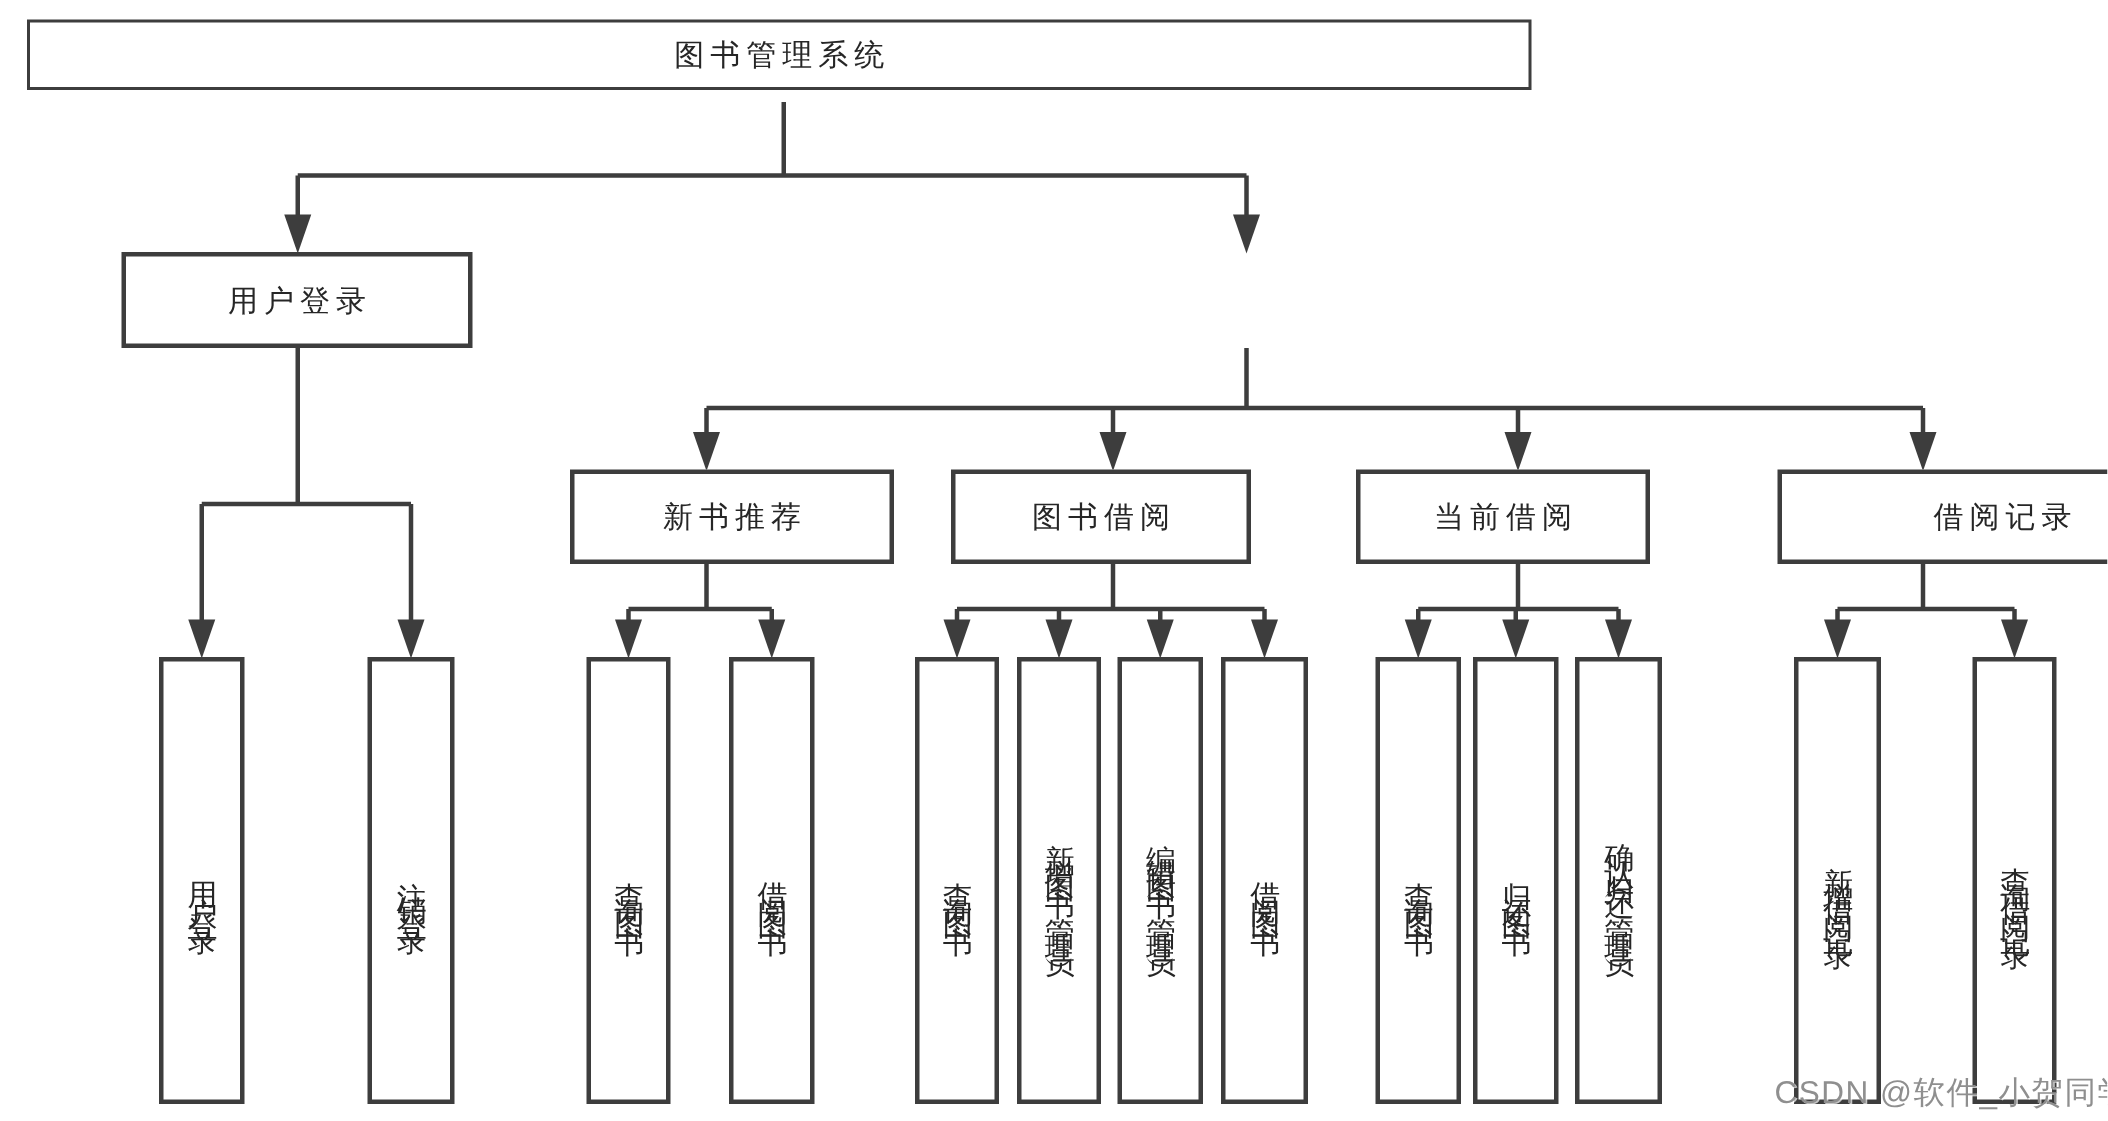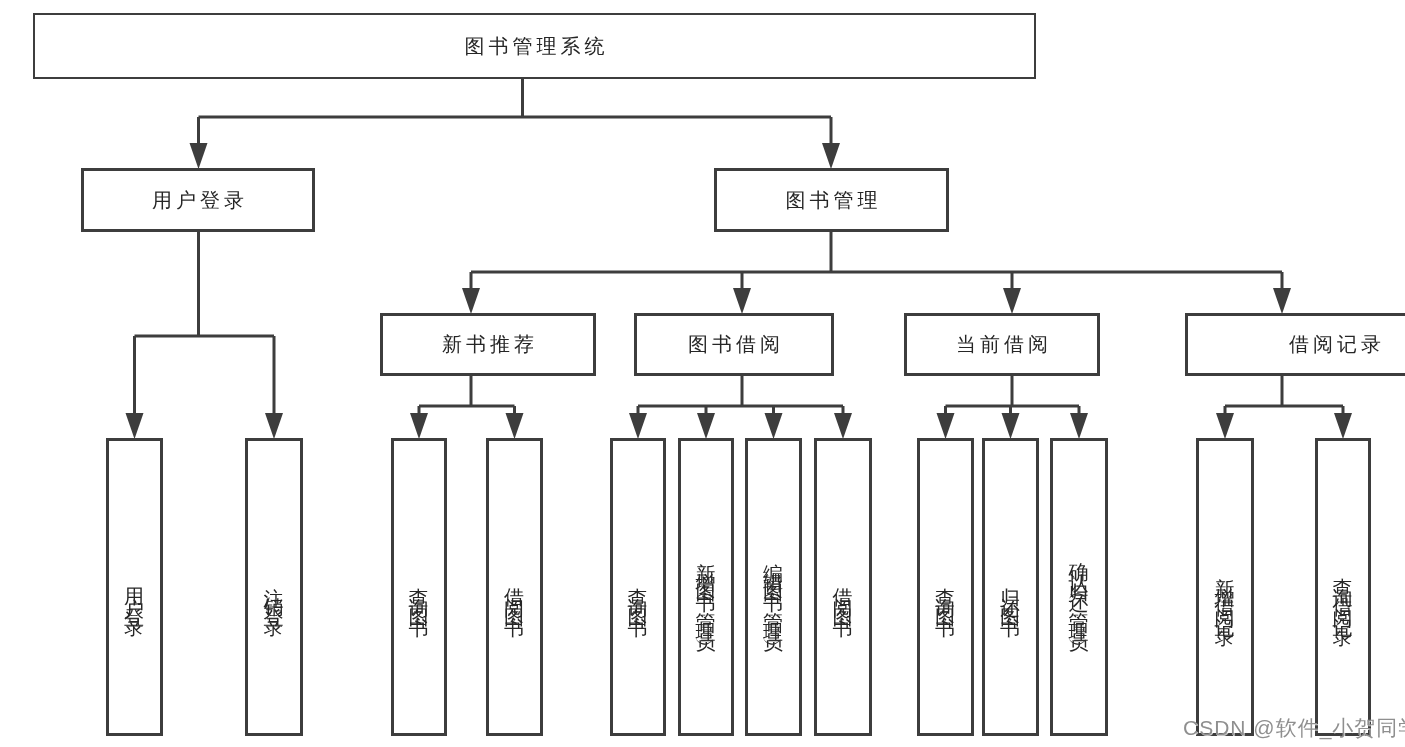--- a/index.html
+++ b/index.html
@@ -125,24 +125,23 @@
 
     <g>
       <path d="M1282 376 V406" fill="none"></path>
       <path d="M1225 406 H1343" fill="none"></path>
       <path d="M1225 406 V418 M1343 406 V418" fill="none"></path>
       <path d="M1216 413 L1234 413 L1225 439 Z" stroke="none"></path>
       <path d="M1334 413 L1352 413 L1343 439 Z" stroke="none"></path>
     </g>
   </svg>
 
-  <div class="node root" style="left:33px;top:13px;width:1003px;height:66px;">图书管理系统</div>
+  <div class="node root" style="left:18px;top:13px;width:1003px;height:47px;">图书管理系统</div>
 
   <div class="node" style="left:81px;top:168px;width:234px;height:64px;">用户登录</div>
-  <div class="node" style="left:714px;top:168px;width:235px;height:64px;">图书管理</div>
 
   <div class="node" style="left:363px;top:313px;width:216px;height:63px;margin-left:17px;">新书推荐</div>
   <div class="node" style="left:634px;top:313px;width:200px;height:63px;">图书借阅</div>
   <div class="node" style="left:904px;top:313px;width:196px;height:63px;">当前借阅</div>
   <div class="node" style="left:1185px;top:313px;width:260px;height:63px;padding-left:40px;">借阅记录</div>
 
   <div class="leaf" style="left:106px;width:57px;">
     <span>用户登录</span>
   </div>
   <div class="leaf" style="left:245px;width:58px;">

